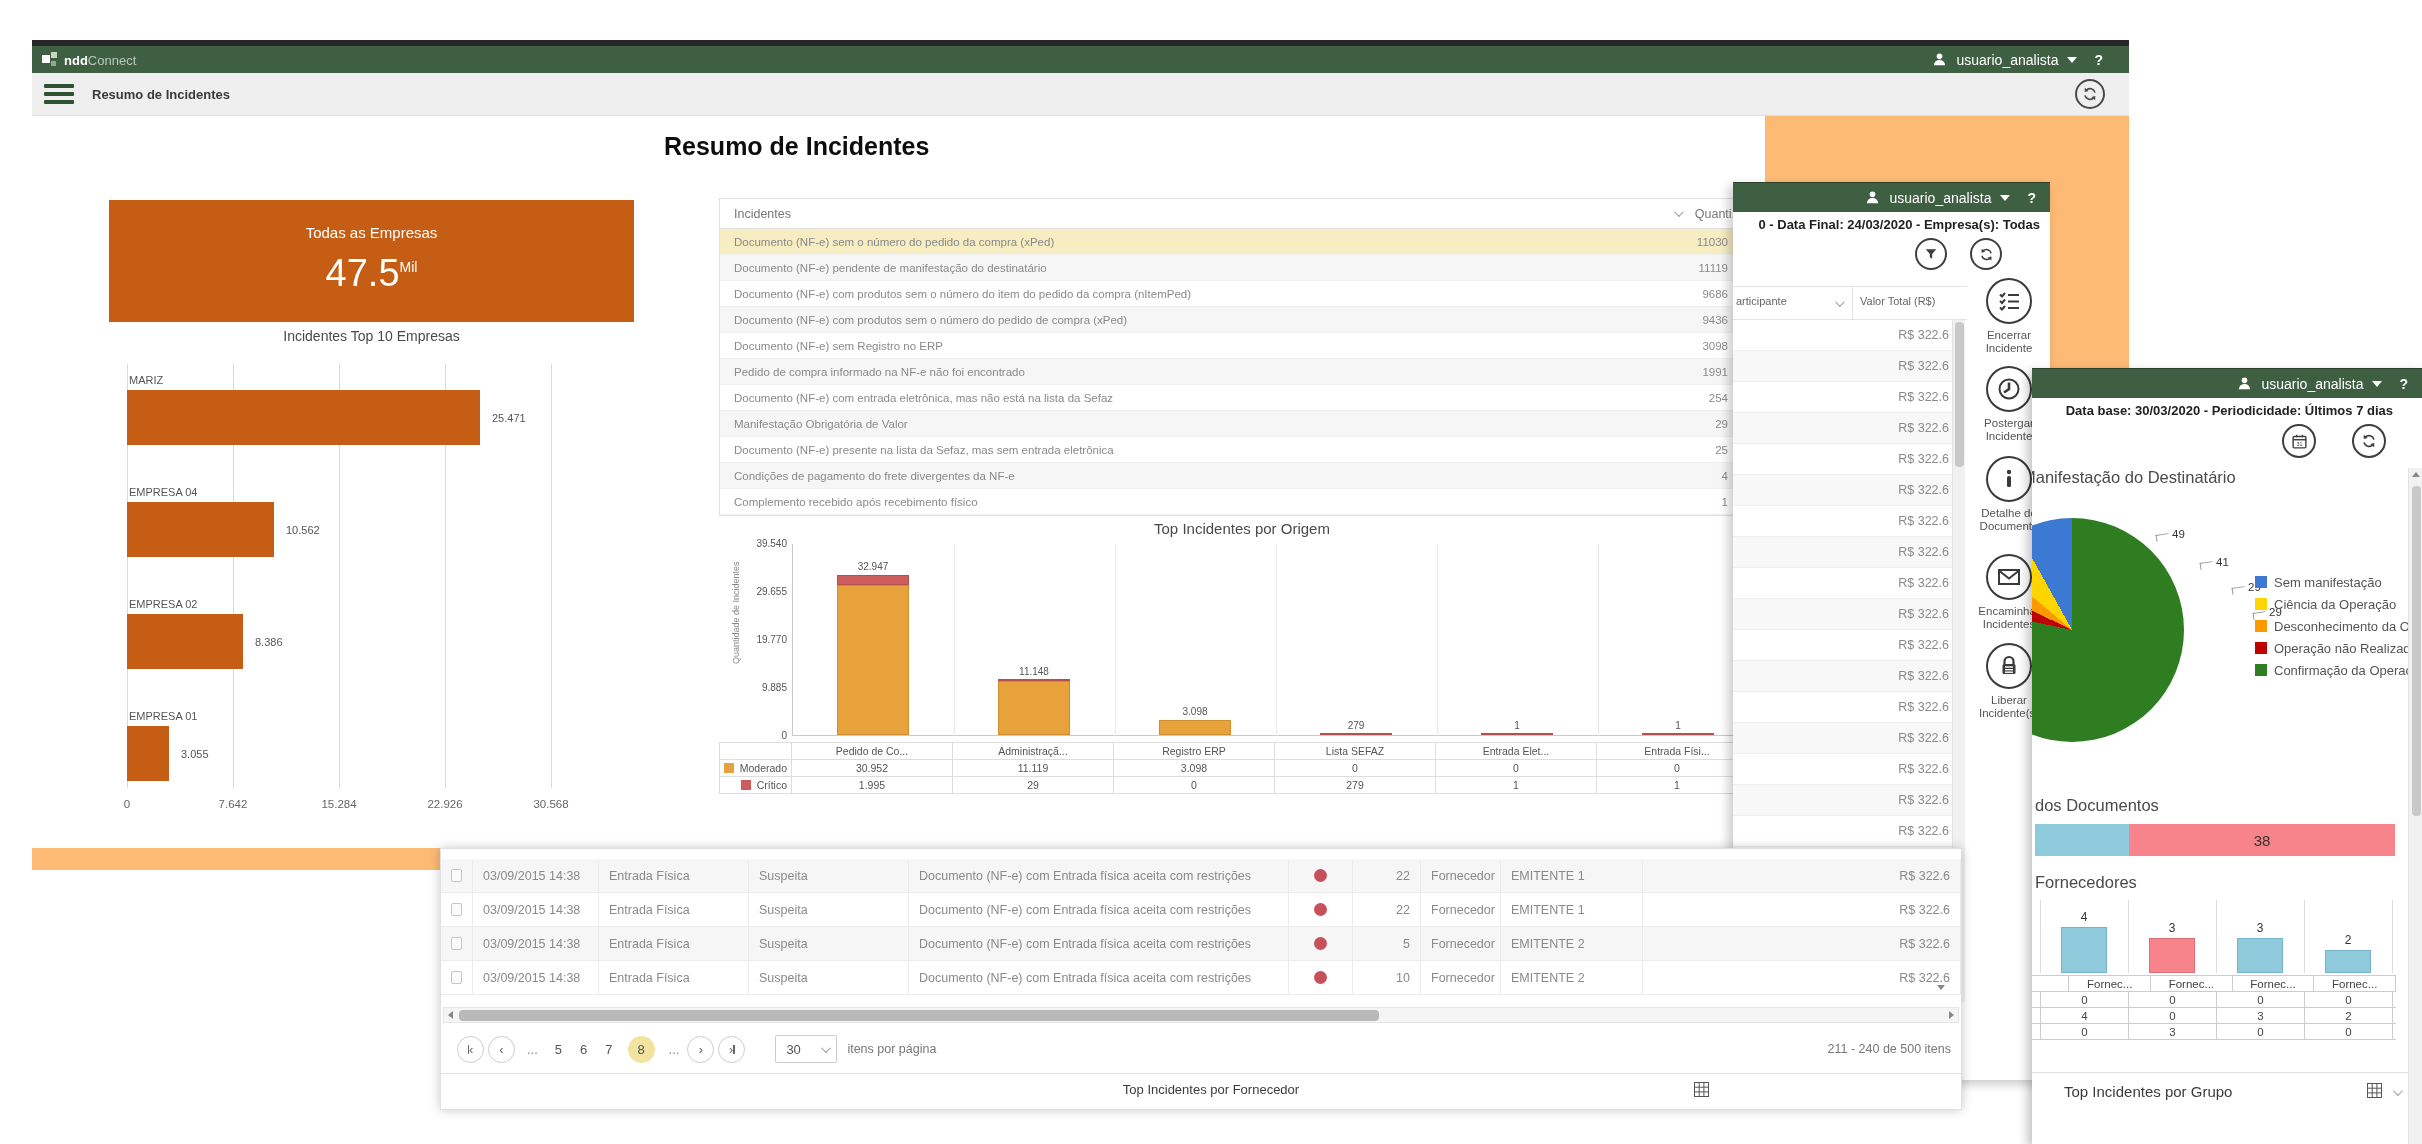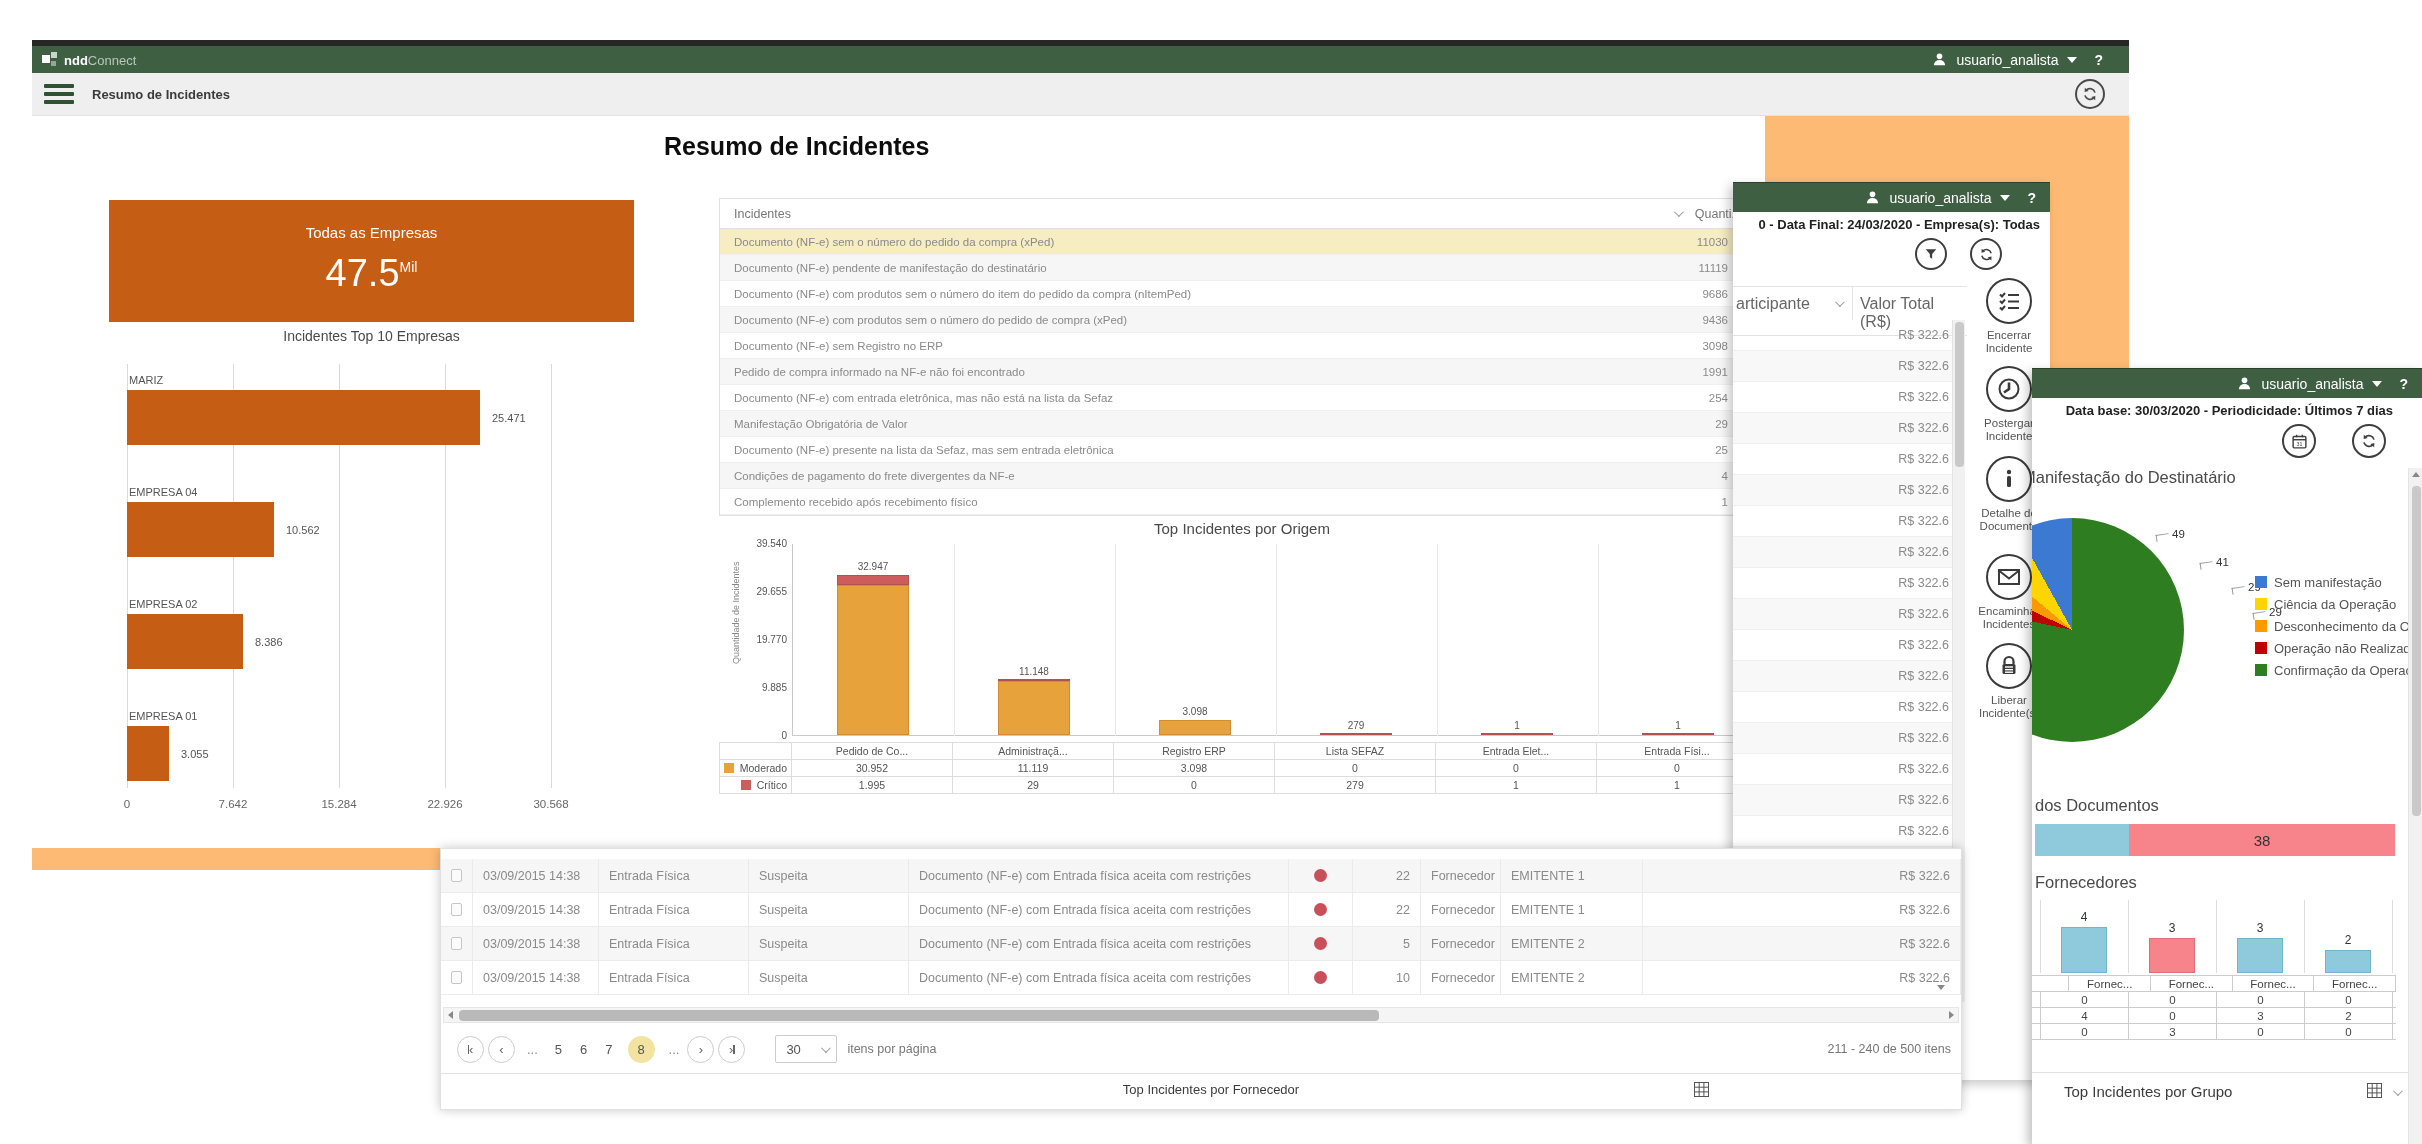--- a/index.html
+++ b/index.html
@@ -74,21 +74,21 @@
   .leg-row { display:flex; border-bottom:1px solid #ddd; }
   .leg-row.first { border-top:1px solid #ddd; }
   .leg-cell { width:161px; text-align:center; padding:2px 0; border-right:1px solid #ddd; }
   .leg-label { width:73px; display:flex; align-items:center; justify-content:flex-end; gap:6px; padding:2px 4px 2px 2px; border-right:1px solid #ddd; border-left:1px solid #ddd; }
   .swatch { width:10px; height:10px; display:inline-block; flex:none; }
 
   
   #w2 { left:1733px; top:182px; width:317px; height:898px; z-index:2; box-shadow:-4px 4px 10px rgba(0,0,0,.22); }
   .w2-sub { height:26px; line-height:26px; font-size:13px; font-weight:bold; color:#222; text-align:right; padding-right:10px; white-space:nowrap; overflow:hidden; }
   .round-btn { position:absolute; width:32px; height:32px; border:2px solid #3e3e3e; border-radius:50%; display:flex; align-items:center; justify-content:center; background:#fff; cursor:pointer; }
-  .w2-thead { position:absolute; left:0; top:104px; width:234px; height:50px; border-top:1px solid #e3e3e3; border-bottom:1px solid #e3e3e3; font-size:16px; color:#666; }
+  .w2-thead { position:absolute; left:0; top:104px; width:234px; height:34px; border-top:1px solid #e3e3e3; border-bottom:1px solid #e3e3e3; font-size:11px; color:#666; }
   .w2-thead .c1 { position:absolute; left:3px; top:8px; }
   .w2-thead .chev { position:absolute; left:102px; top:13px; }
   .w2-thead .div { position:absolute; left:119px; top:0; width:1px; height:33px; background:#e3e3e3; }
   .w2-thead .c2 { position:absolute; left:127px; top:8px; }
   #w2-rows { position:absolute; left:0; top:138px; width:219px; }
   .v-row { height:31px; line-height:31px; text-align:right; padding-right:3px; font-size:12.5px; color:#8a8a8a; border-bottom:1px solid #efefef; }
   .v-row.alt { background:#f8f8f8; }
   #w2-scroll { position:absolute; left:219px; top:138px; width:13px; height:682px; background:#f1f1f1; border-left:1px solid #e3e3e3; }
   #w2-scroll .thumb { position:absolute; left:2px; top:2px; width:9px; height:145px; background:#c9c9c9; border-radius:4px; }
   .actions { position:absolute; left:235px; top:96px; width:82px; }

